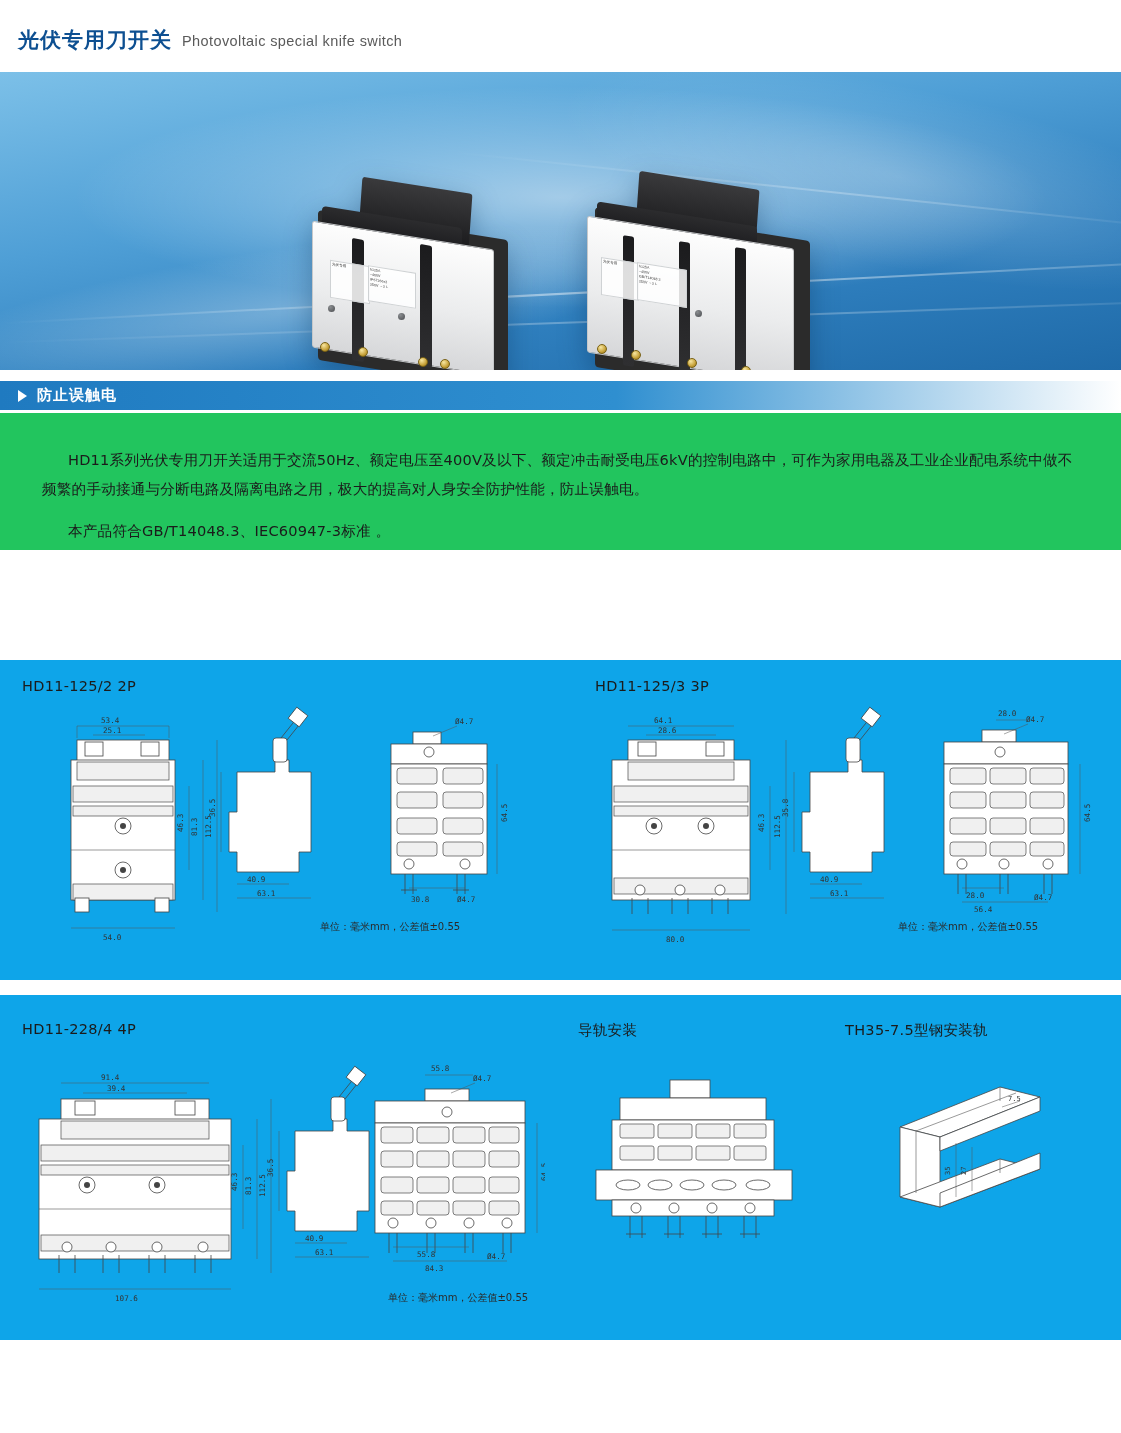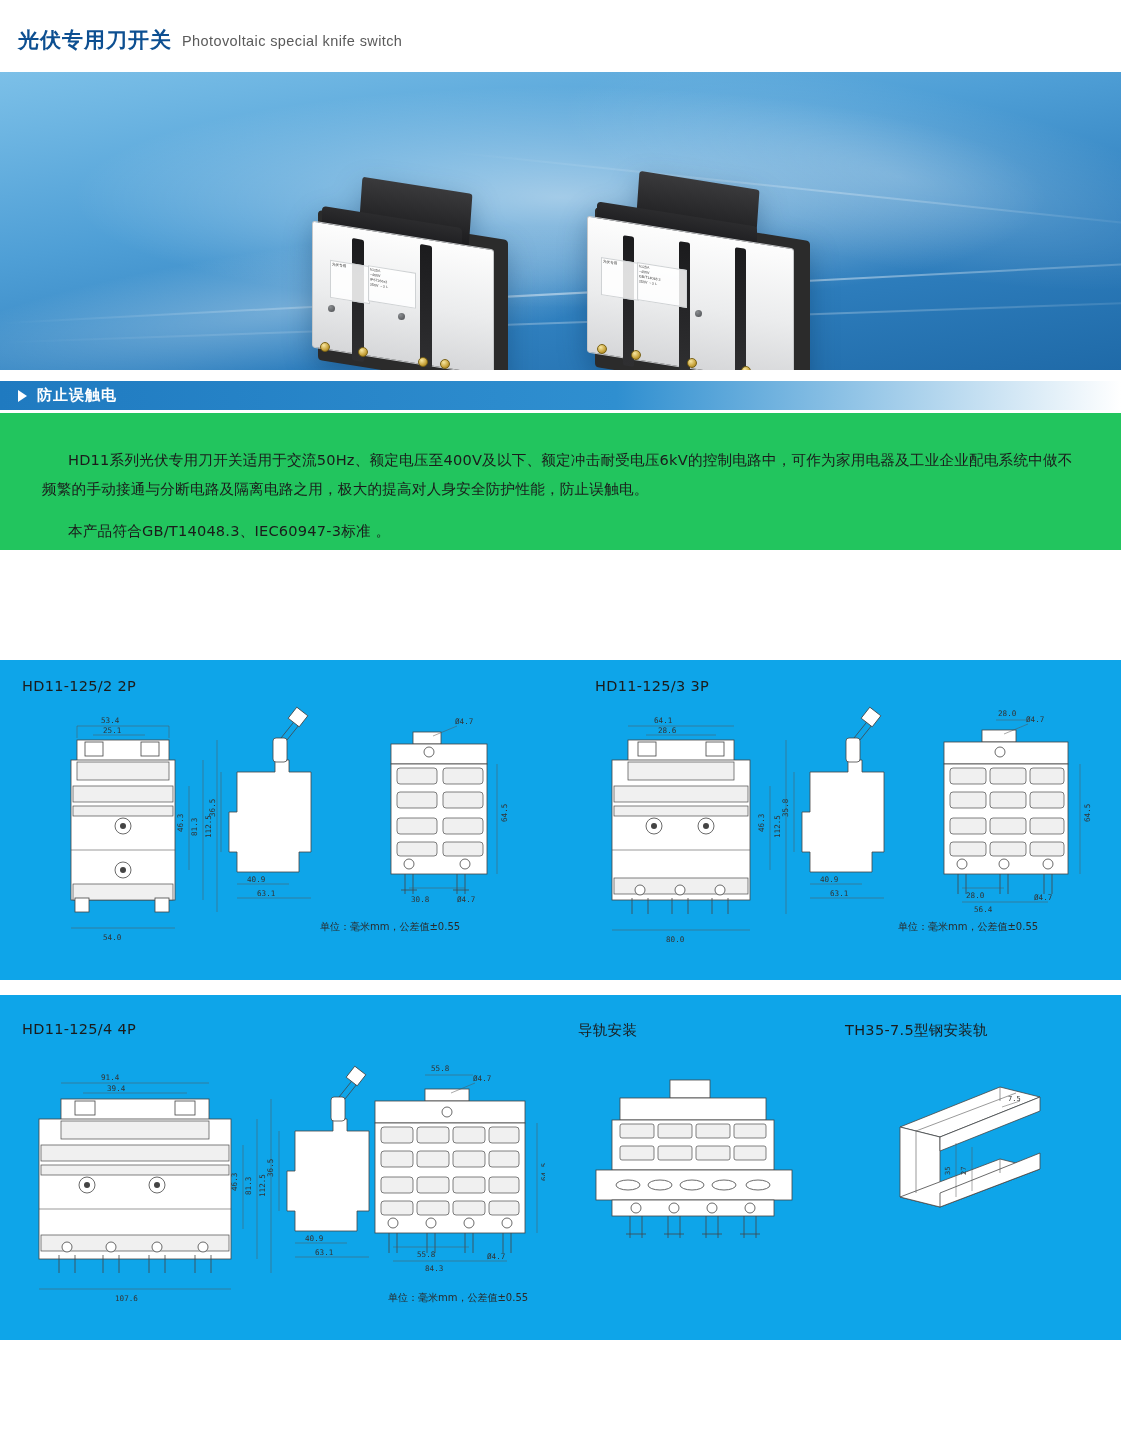--- a/index.html
+++ b/index.html
@@ -471,21 +471,21 @@
         <text class="dimtxt" x="36" y="210">56.4</text>
         <text class="dimtxt" x="96" y="198">Ø4.7</text>
       </g>
     </svg>
 
     <div class="unit-note" style="left:898px; top:260px;">单位：毫米mm，公差值±0.55</div>
   </div>
 
   <div class="panel panel-b">
 
-    <div class="dw-title" style="left:22px; top:26px;">HD11-125/4 4P</div>
+    <div class="dw-title" style="left:22px; top:26px;">HD11-228/4 4P</div>
     <div class="dw-title" style="left:578px; top:26px;text-align:center;">导轨安装</div>
     <div class="dw-title" style="left:845px; top:26px;">TH35-7.5型钢安装轨</div>
 
     <svg width="530" height="260" style="position:absolute; left:15px; top:62px;">
       <g>
         <rect class="fillw" x="46" y="42" width="148" height="22"></rect>
         <rect class="fillw" x="24" y="62" width="192" height="140"></rect>
         <rect class="filll" x="46" y="64" width="148" height="18"></rect>
         <rect class="fillw" x="60" y="44" width="20" height="14"></rect>
         <rect class="fillw" x="160" y="44" width="20" height="14"></rect>

